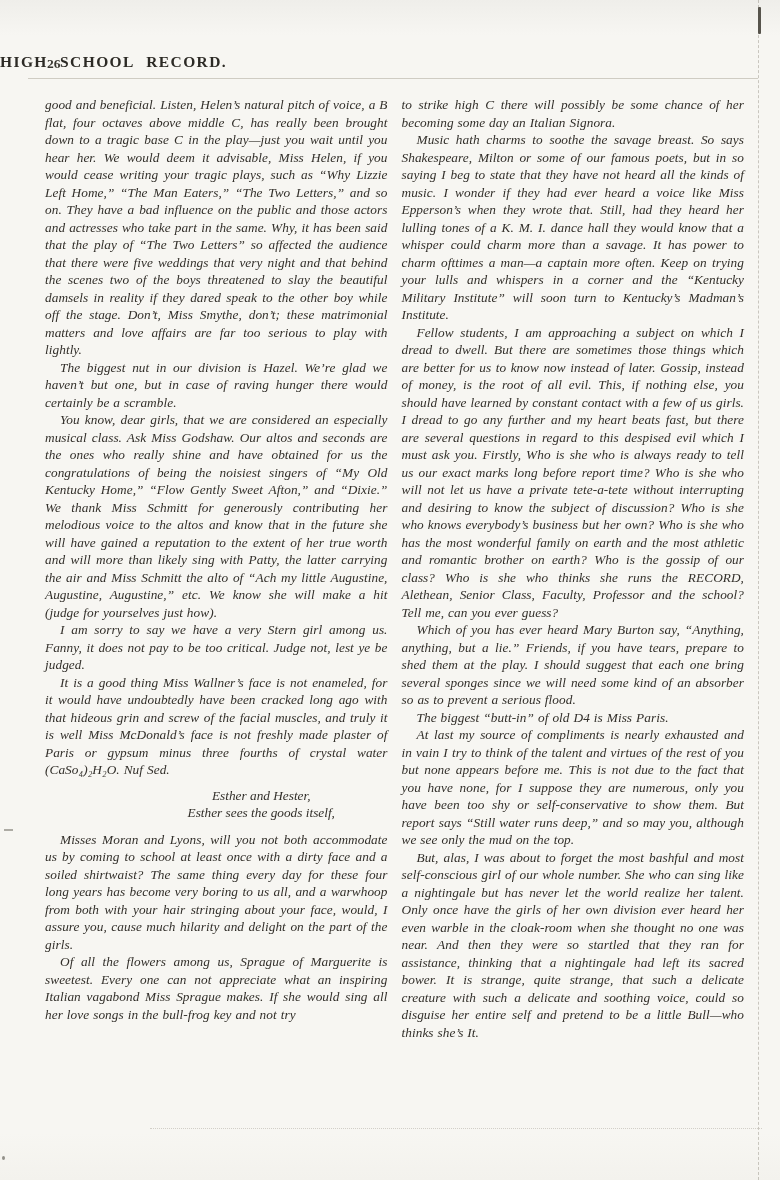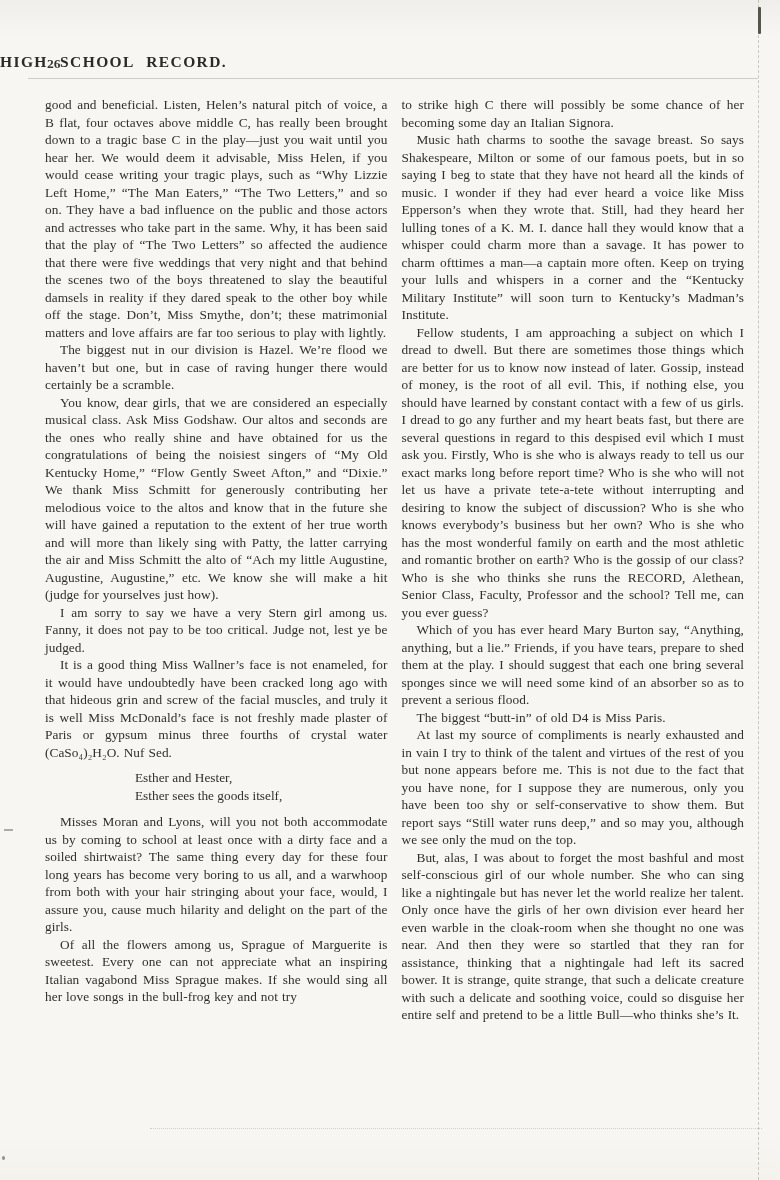--- a/index.html
+++ b/index.html
@@ -25,34 +25,35 @@
     color: #2c2a25;
   }
   .header-rule {
     position: absolute; left: 28px; right: 22px; top: 78px;
     height: 1px; background: #cfccc3;
   }
   .columns {
     position: absolute; left: 45px; top: 96px; width: 699px;
     display: flex; gap: 14px;
   }
-  .col { flex: 1 1 0; }
+  .col { flex: 1 1 0; font-style: italic; }
   .col p {
     margin: 0;
     font-size: 13.3px; line-height: 17.5px;
     text-align: justify;
     letter-spacing: 0.05px;
     word-spacing: 0.6px;
     color: #322f2a;
   }
   .col p.ind { text-indent: 15px; }
   .poem {
     margin: 8px 0 9px 90px;
     font-size: 13.3px; line-height: 17.5px;
     color: #322f2a;
+    text-align: center;
   }
   .poem-line.pi { padding-left: 15px; }
   .edge-dash-line {
     position: absolute; top: 0; bottom: 0; right: 21px;
     width: 0; border-left: 1px dashed rgba(125, 120, 108, 0.38);
   }
   .scan-mark-top-right {
     position: absolute; right: 19px; top: 7px;
     width: 3px; height: 27px; background: #57544c;
     border-radius: 1px;
@@ -79,21 +80,21 @@
   <header>
     <span class="page-number">26</span>
     <h1 class="page-title">HIGH SCHOOL RECORD.</h1>
     <div class="header-rule"></div>
   </header>
 
   <section class="columns">
 
     <div class="col">
       <p>good and beneficial.  Listen, Helen’s natural pitch of voice, a B flat, four octaves above middle C, has really been brought down to a tragic base C in the play—just you wait until you hear her.  We would deem it advisable, Miss Helen, if you would cease writing your tragic plays, such as “Why Lizzie Left Home,” “The Man Eaters,” “The Two Letters,” and so on.  They have a bad influence on the public and those actors and actresses who take part in the same.  Why, it has been said that the play of “The Two Letters” so affected the audience that there were five weddings that very night and that behind the scenes two of the boys threatened to slay the beautiful damsels in reality if they dared speak to the other boy while off the stage.  Don’t, Miss Smythe, don’t; these matrimonial matters and love affairs are far too serious to play with lightly.</p>
-      <p class="ind">The biggest nut in our division is Hazel.  We’re flood we haven’t but one, but in case of raving hunger there would certainly be a scramble.</p>
+      <p class="ind">The biggest nut in our division is Hazel.  We’re glad we haven’t but one, but in case of raving hunger there would certainly be a scramble.</p>
       <p class="ind">You know, dear girls, that we are considered an especially musical class.  Ask Miss Godshaw.  Our altos and seconds are the ones who really shine and have obtained for us the congratulations of being the noisiest singers of “My Old Kentucky Home,” “Flow Gently Sweet Afton,” and “Dixie.”  We thank Miss Schmitt for generously contributing her melodious voice to the altos and know that in the future she will have gained a reputation to the extent of her true worth and will more than likely sing with Patty, the latter carrying the air and Miss Schmitt the alto of “Ach my little Augustine, Augustine, Augustine,” etc.  We know she will make a hit (judge for yourselves just how).</p>
       <p class="ind">I am sorry to say we have a very Stern girl among us.  Fanny, it does not pay to be too critical.  Judge not, lest ye be judged.</p>
       <p class="ind">It is a good thing Miss Wallner’s face is not enameled, for it would have undoubtedly have been cracked long ago with that hideous grin and screw of the facial muscles, and truly it is well Miss McDonald’s face is not freshly made plaster of Paris or gypsum minus three fourths of crystal water (CaSo₄)₂H₂O.  Nuf Sed.</p>
 
       <div class="poem">
         <div class="poem-line">Esther and Hester,</div>
         <div class="poem-line">Esther sees the goods itself,</div>
       </div>
 
       <p class="ind">Misses Moran and Lyons, will you not both accommodate us by coming to school at least once with a dirty face and a soiled shirtwaist?  The same thing every day for these four long years has become very boring to us all, and a warwhoop from both with your hair stringing about your face, would, I assure you, cause much hilarity and delight on the part of the girls.</p>

